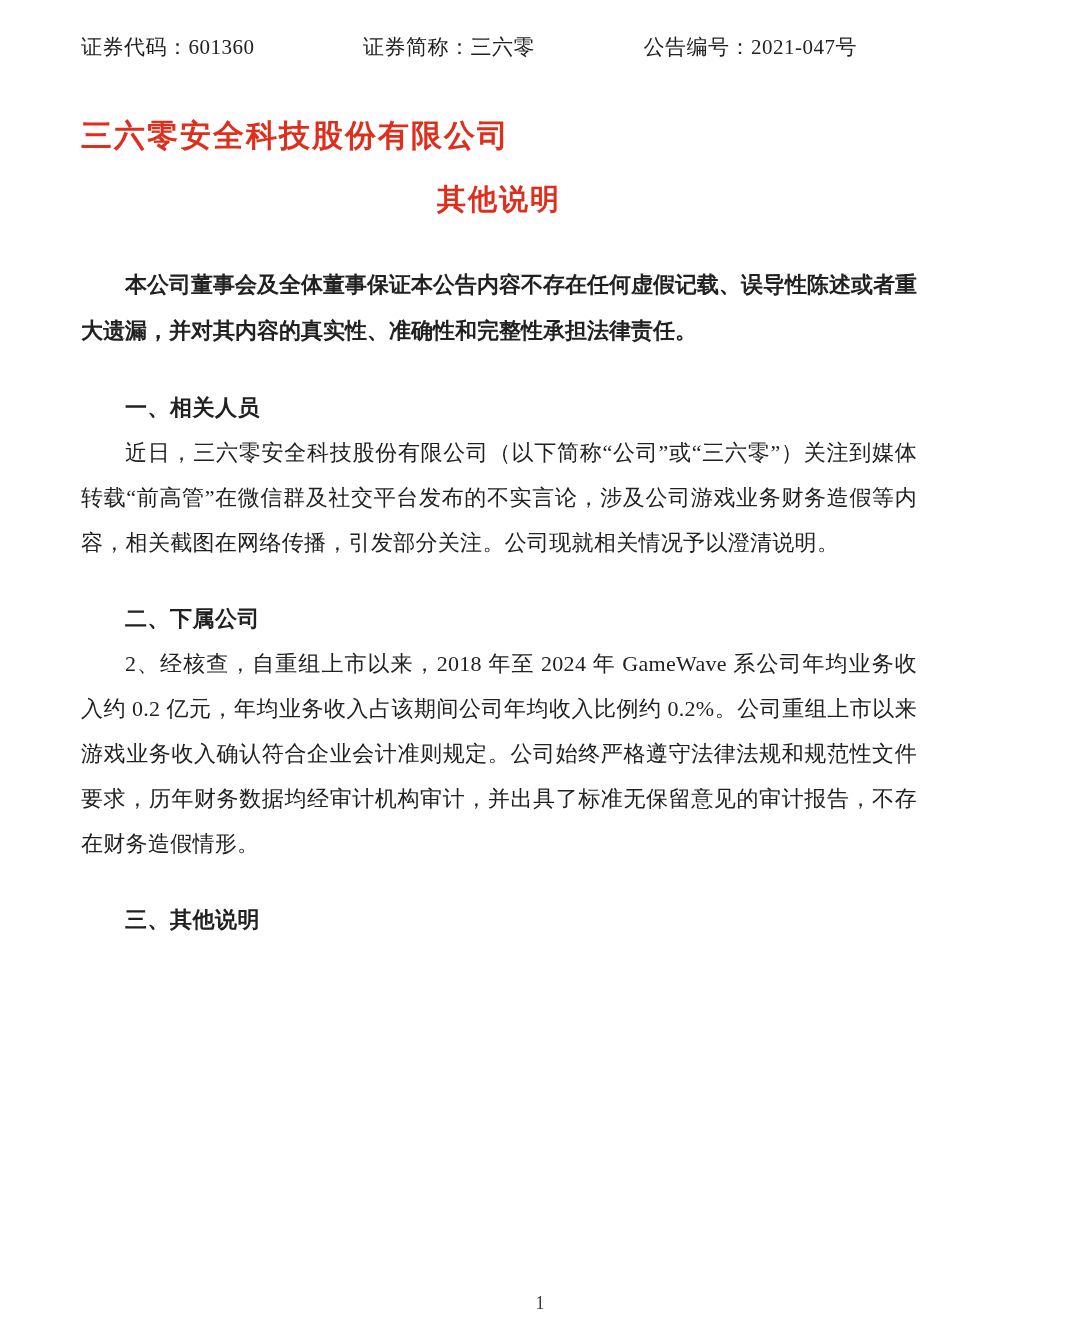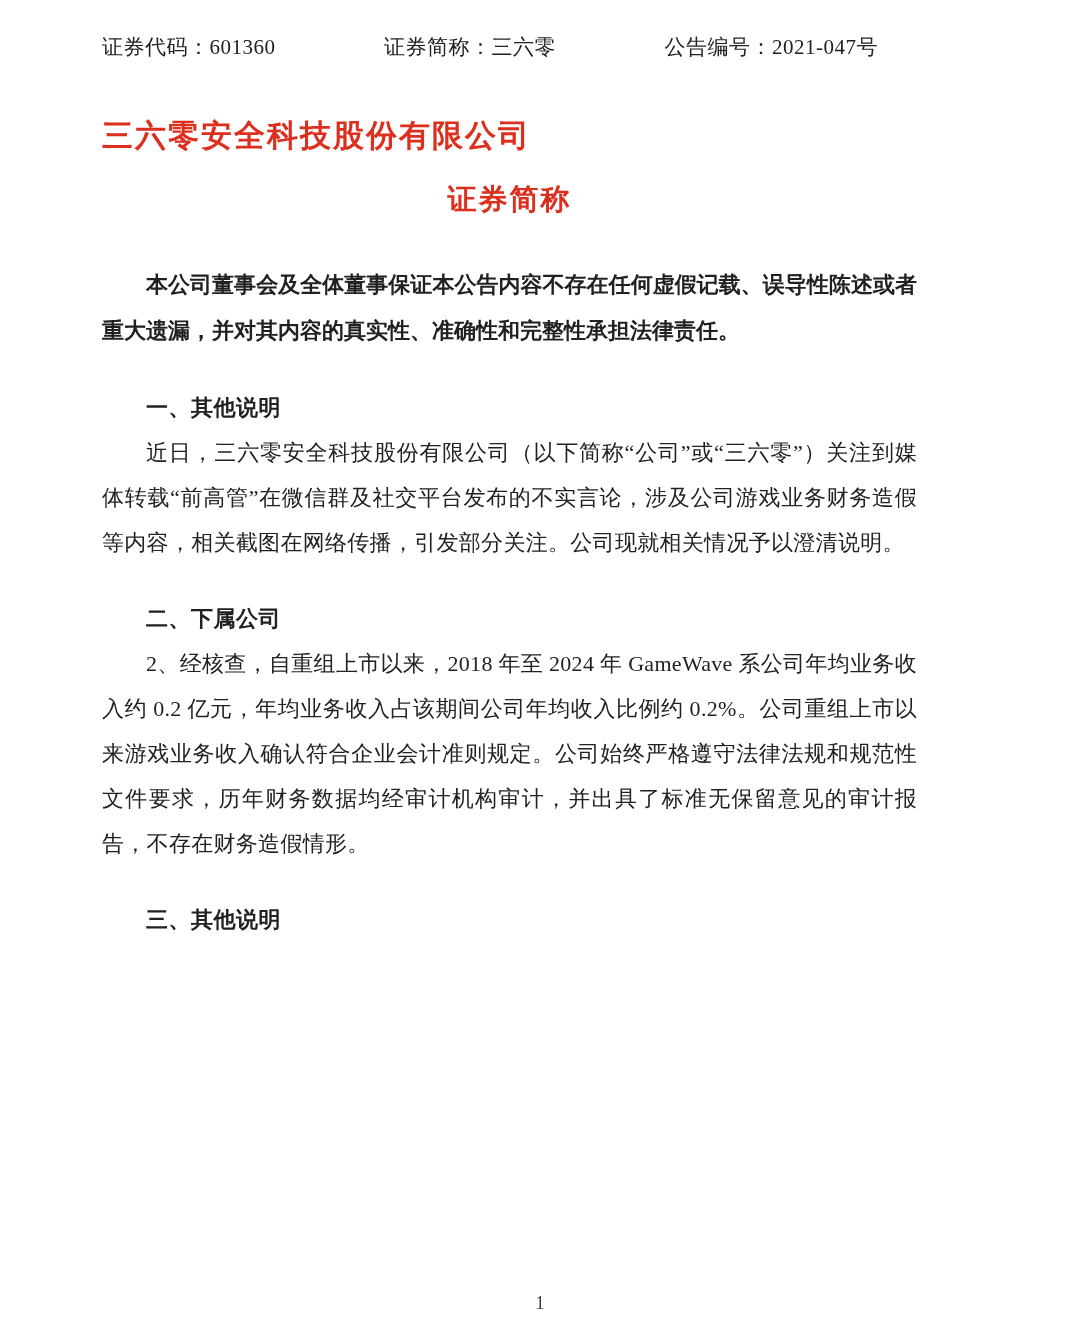--- a/index.html
+++ b/index.html
@@ -13,21 +13,21 @@
     width: 1080px;
     height: 1328px;
     font-family: "Liberation Serif", "DejaVu Serif", serif;
     color: var(--ink);
   }
   .page {
     position: relative;
     width: 1080px;
     height: 1328px;
     background: var(--paper);
-    padding: 33px 163px 0 102px;
+    padding: 33px 163px 0 81px;
     overflow: hidden;
   }
   .doc-header {
     display: flex;
     justify-content: space-between;
     align-items: baseline;
     font-size: 21px;
     letter-spacing: 0.5px;
     width: 776px;
     margin-left: 0;
@@ -95,25 +95,25 @@
 <div class="page">
 
   <div class="doc-header">
     <span>证券代码：601360</span>
     <span>证券简称：三六零</span>
     <span>公告编号：2021-047号</span>
   </div>
 
   <h1 class="title">三六零安全科技股份有限公司</h1>
 
-  <h2 class="subtitle">证券简称</h2>
+  <h2 class="subtitle">其他说明</h2>
 
   <p class="declaration">本公司董事会及全体董事保证本公告内容不存在任何虚假记载、误导性陈述或者重大遗漏，并对其内容的真实性、准确性和完整性承担法律责任。</p>
 
-  <h3 class="section-heading">一、其他说明</h3>
+  <h3 class="section-heading">一、相关人员</h3>
 
   <p class="body-para">近日，三六零安全科技股份有限公司（以下简称“公司”或“三六零”）关注到媒体转载“前高管”在微信群及社交平台发布的不实言论，涉及公司游戏业务财务造假等内容，相关截图在网络传播，引发部分关注。公司现就相关情况予以澄清说明。</p>
 
   <h3 class="section-heading">二、下属公司</h3>
 
 
   <p class="body-para">2、经核查，自重组上市以来，2018 年至 2024 年 GameWave 系公司年均业务收入约 0.2 亿元，年均业务收入占该期间公司年均收入比例约 0.2%。公司重组上市以来游戏业务收入确认符合企业会计准则规定。公司始终严格遵守法律法规和规范性文件要求，历年财务数据均经审计机构审计，并出具了标准无保留意见的审计报告，不存在财务造假情形。</p>
 
 
   <h3 class="section-heading">三、其他说明</h3>

